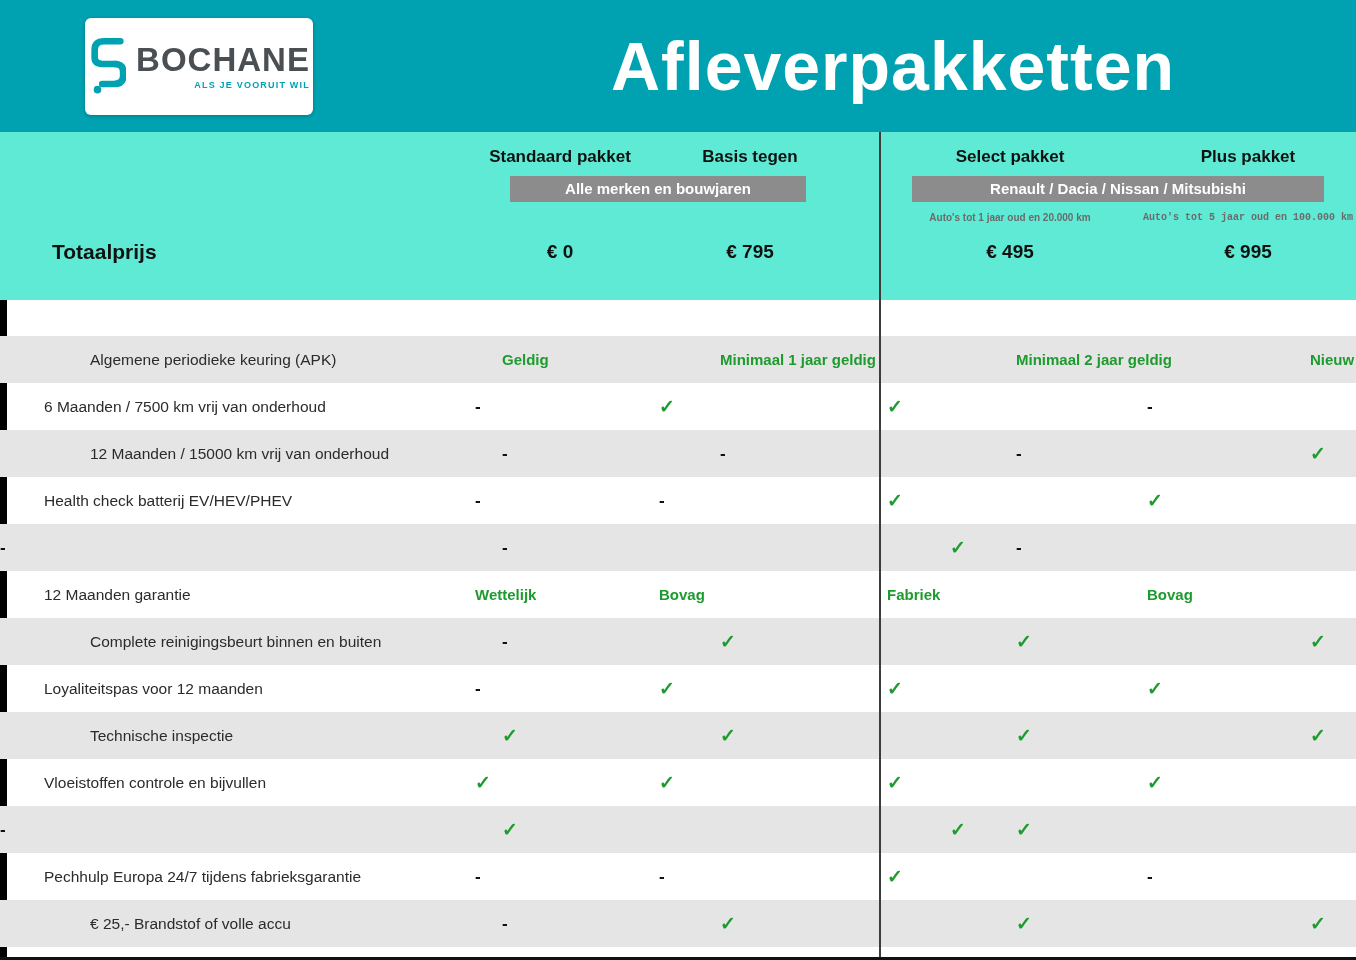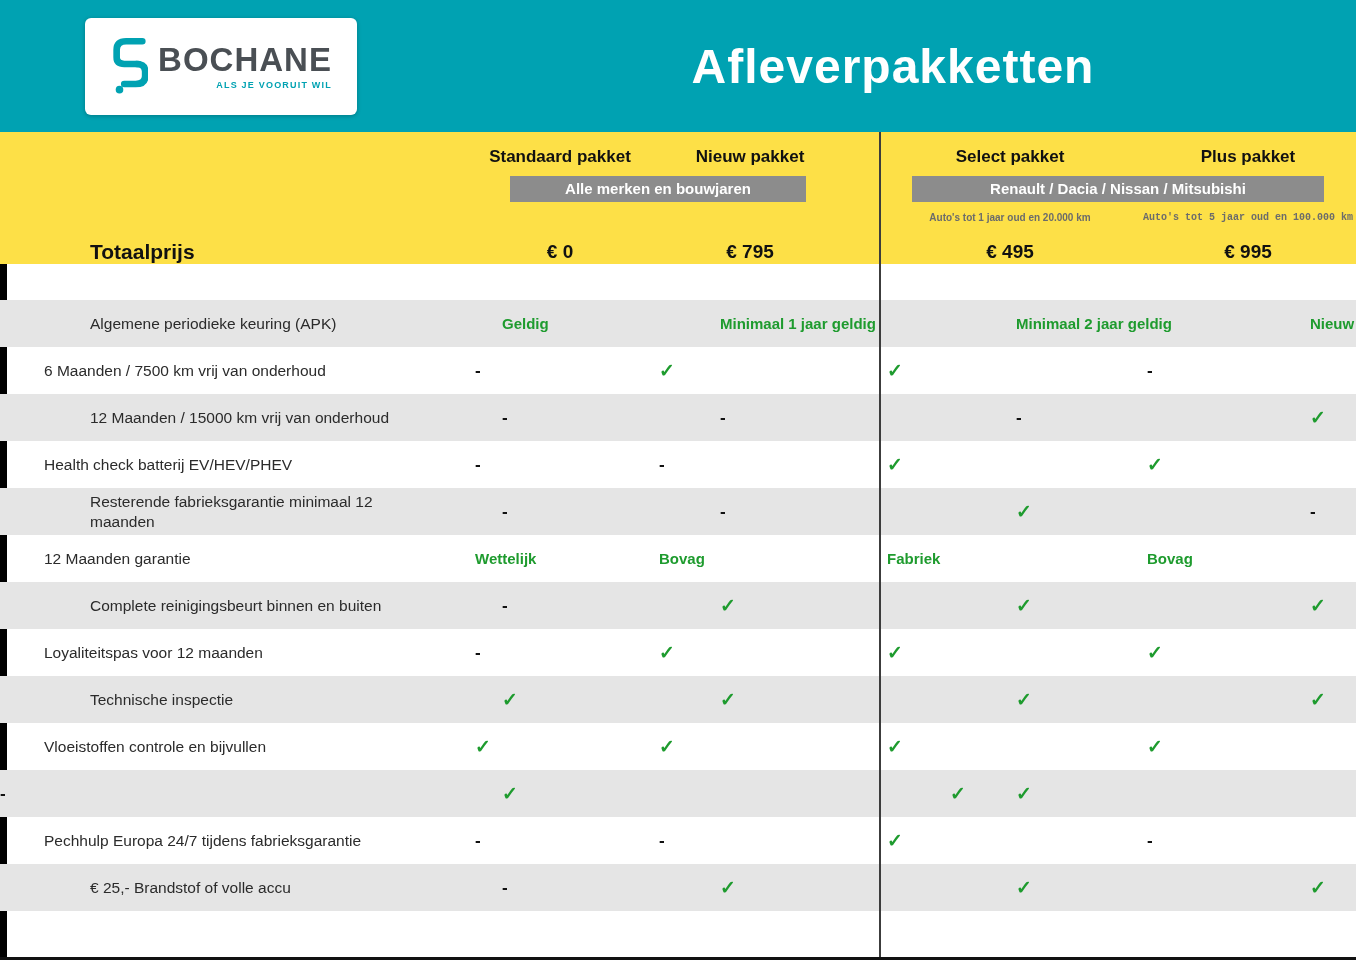--- a/index.html
+++ b/index.html
@@ -20,63 +20,63 @@
   .topbar {
     height:132px;
     background:#00A2B2;
     display:flex;
     align-items:center;
     position:relative;
   }
   .logo-card {
     background:#fff;
     border-radius:6px;
-    width:272px; height:97px;
+    width:228px; height:97px;
     margin-left:85px;
     display:flex; align-items:center; justify-content:center;
     gap:10px;
     box-shadow:0 1px 4px rgba(0,0,0,.25);
     flex:0 0 auto;
   }
   .brand-block { display:flex; flex-direction:column; align-items:flex-end; }
   .brand-text {
     font-size:33px; font-weight:bold; color:#4A4F54; letter-spacing:1px; line-height:1;
   }
   .tagline {
     color:#00A2B2; font-size:9px; font-weight:bold; letter-spacing:1.2px; margin-top:4px;
   }
   .page-title {
     position:absolute; left:430px; right:0; top:0; bottom:0;
     display:flex; align-items:center; justify-content:center;
-    color:#fff; font-size:48px; font-weight:bold; letter-spacing:1px;
+    color:#fff; font-size:68px; font-weight:bold; letter-spacing:1px;
   }
 
   
   .cols {
     display:grid;
     grid-template-columns:468px 184px 196px 32px 260px 216px;
     align-items:center;
   }
 
   
-  .head-band { background:#fde047; height:132px; padding-top:15px; }
+  .head-band { background:#5eead4; height:168px; padding-top:15px; }
   .col-heads .cell { text-align:center; font-weight:bold; font-size:17px; color:#111; }
   .badges-row { margin-top:9px; }
   .badge {
     background:#8C8C8C; color:#fff; font-weight:bold; font-size:15px;
     text-align:center; padding:3px 0; line-height:20px;
   }
   .badge-left  { grid-column:2 / 4; width:296px; justify-self:center; }
   .badge-right { grid-column:5 / 7; width:412px; justify-self:center; }
   .notes-row { margin-top:6px; height:18px; }
   .note { text-align:center; font-size:10px; font-weight:bold; color:#6B6B6B; }
   .note-select { grid-column:5; }
   .note-plus   { grid-column:6;font-family:Liberation Mono, monospace; }
   .total-row { margin-top:6px; height:40px; }
-  .total-label { padding-left:90px; font-size:21px; font-weight:bold; color:#111; }
+  .total-label { padding-left:52px; font-size:21px; font-weight:bold; color:#111; }
   .total-val { text-align:center; font-size:19px; font-weight:bold; color:#111; }
 
   
   .filler-top { height:36px; background:#fff; border-left:7px solid #000; }
   .filler-bottom { height:49px; background:#fff; border-left:7px solid #000; }
   .row { min-height:47px; }
   .row-gray  { background:#E5E5E5;gap:34px; }
   .row-white { background:#ffffff; border-left:7px solid #000; }
   .row .label {
     padding-left:90px; font-size:15.5px; color:#2B2B2B; line-height:1.25;
@@ -115,21 +115,21 @@
       </span>
     </div>
     <div class="page-title">Afleverpakketten</div>
   </div>
 
   <div class="head-band">
 
     <div class="cols col-heads">
       <div class="cell"></div>
       <div class="cell">Standaard pakket</div>
-      <div class="cell">Nieuw pakket</div>
+      <div class="cell">Basis tegen</div>
       <div class="cell"></div>
       <div class="cell">Select pakket</div>
       <div class="cell">Plus pakket</div>
     </div>
 
     <div class="cols badges-row">
       <div class="badge badge-left">Alle merken en bouwjaren</div>
       <div class="badge badge-right">Renault / Dacia / Nissan / Mitsubishi</div>
     </div>
 
@@ -177,21 +177,20 @@
       </div>
       <div class="row cols row-white">
         <div class="cell label">Health check batterij EV/HEV/PHEV</div>
         <div class="cell val dash">-</div>
         <div class="cell val dash">-</div>
         <div class="cell"></div>
         <div class="cell val check">✓</div>
         <div class="cell val check">✓</div>
       </div>
       <div class="row cols row-gray">
-        <div class="cell label">Resterende fabrieksgarantie minimaal 12 maanden</div>
         <div class="cell val dash">-</div>
         <div class="cell val dash">-</div>
         <div class="cell"></div>
         <div class="cell val check">✓</div>
         <div class="cell val dash">-</div>
       </div>
       <div class="row cols row-white">
         <div class="cell label">12 Maanden garantie</div>
         <div class="cell val text-val">Wettelijk</div>
         <div class="cell val text-val">Bovag</div>

